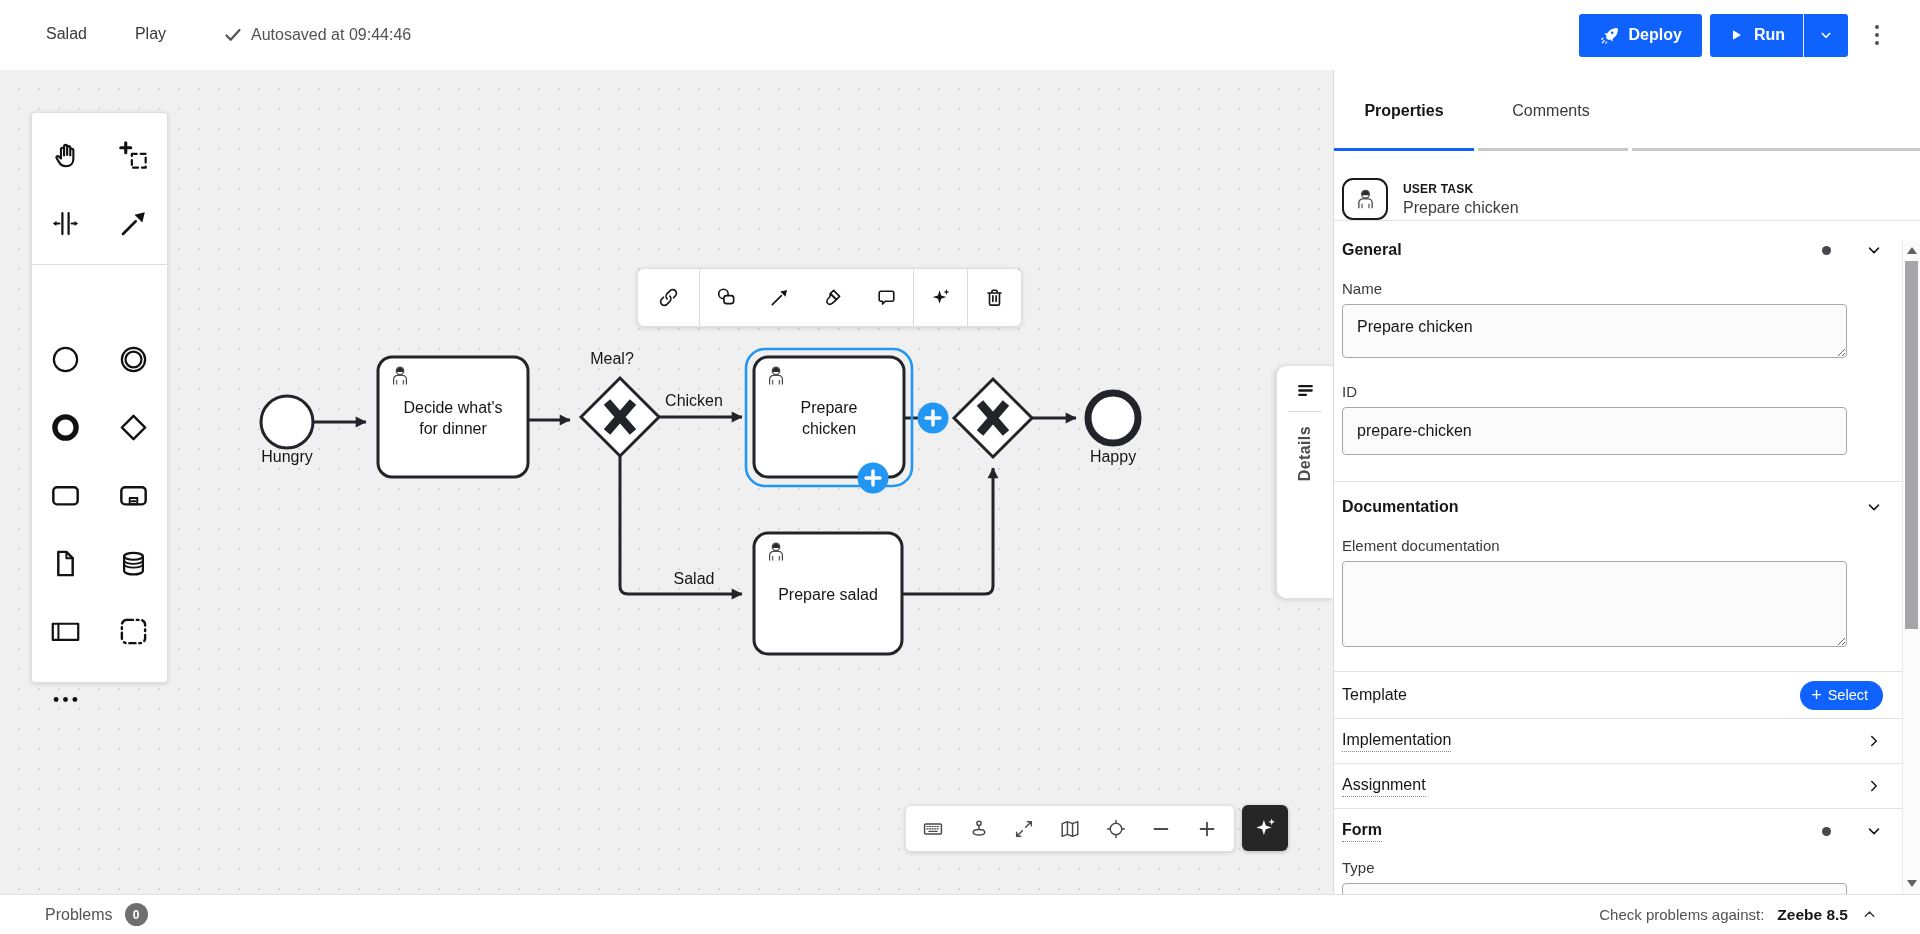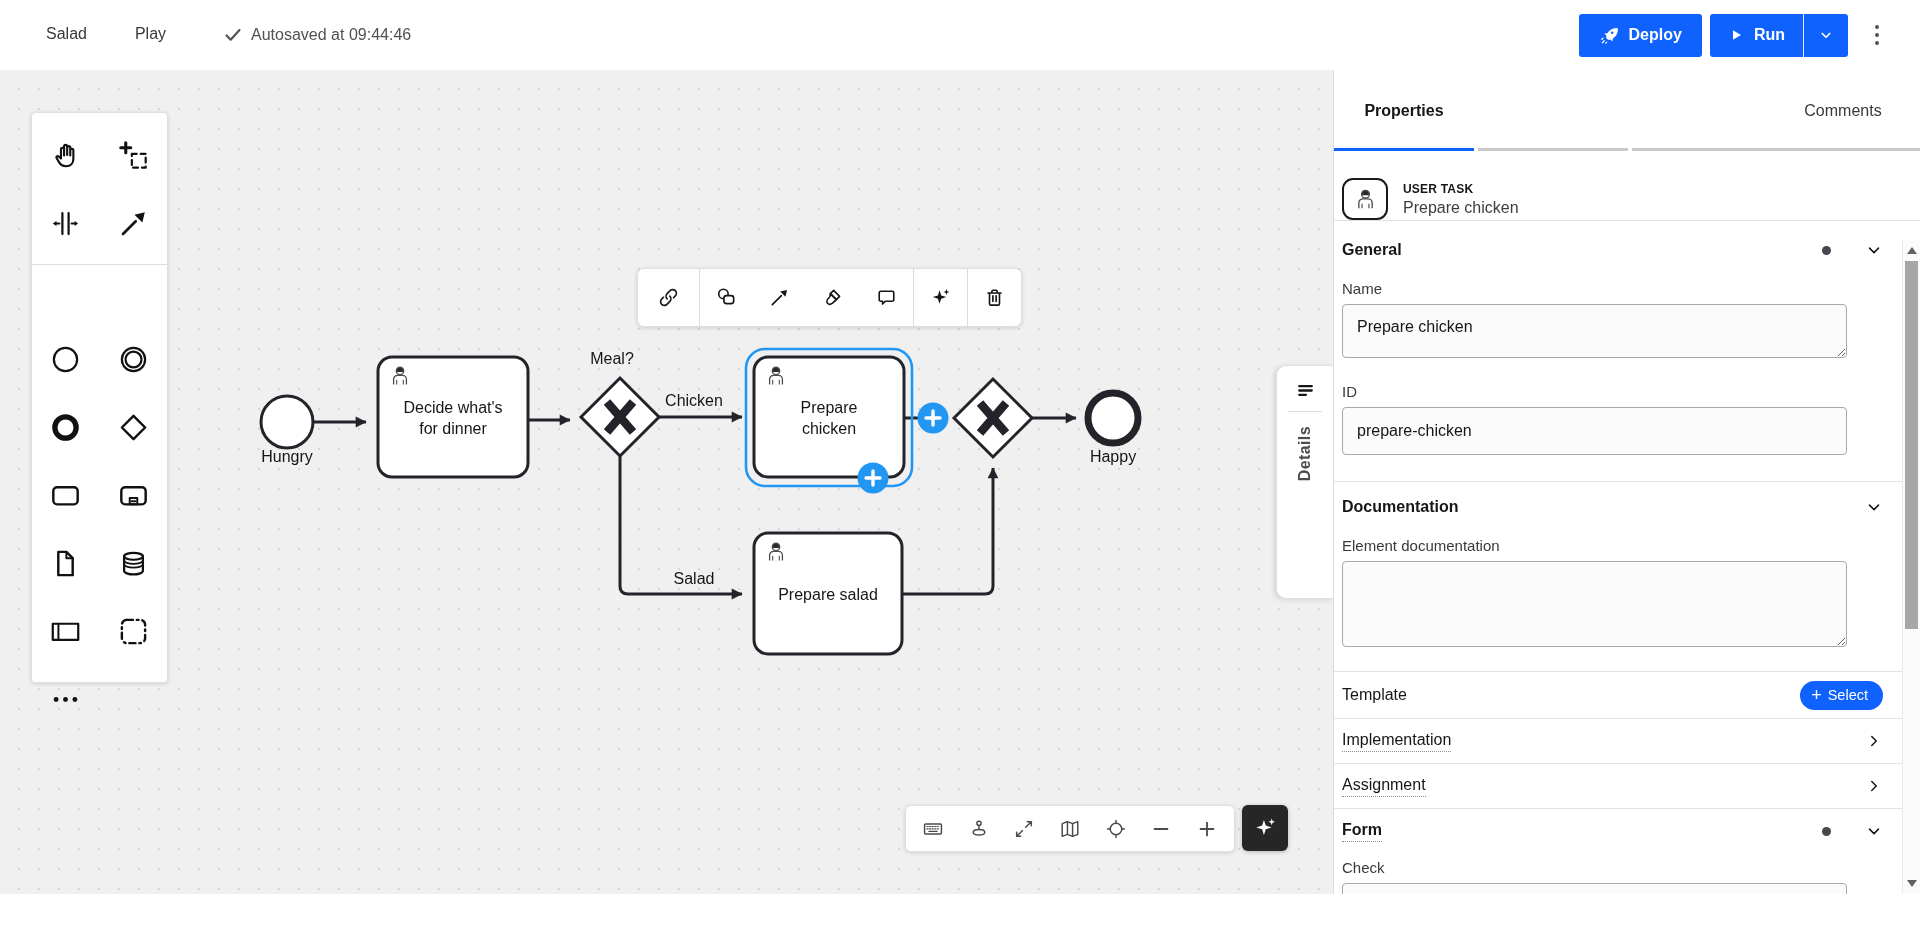--- a/index.html
+++ b/index.html
@@ -43,21 +43,21 @@
   .flyout-divider{width:34px;border-top:1px solid #dcdcdc;margin:9px 0 14px;}
   .flyout-label{writing-mode:vertical-rl;transform:rotate(180deg);font-size:16px;font-weight:700;color:#4c4c4c;letter-spacing:.4px;}
 
   .canvas-controls{position:absolute;left:905px;top:735px;width:330px;height:47px;border-radius:6px;display:flex;align-items:center;justify-content:space-around;padding:0 4px;box-sizing:border-box;}
   .cc-btn{display:flex;align-items:center;justify-content:center;background:none;border:none;cursor:pointer;padding:0;width:40px;height:40px;}
   .ci{width:22px;height:22px;fill:none;stroke:#4a4a4a;stroke-width:1.6;stroke-linecap:round;stroke-linejoin:round;}
   .ai-btn{position:absolute;left:1242px;top:735px;width:46px;height:46px;background:#262626;border:none;border-radius:6px;display:flex;align-items:center;justify-content:center;cursor:pointer;box-shadow:0 1px 4px rgba(0,0,0,.25);}
 
   
   .props{position:absolute;left:1333px;top:70px;width:587px;height:824px;background:#fff;border-left:1px solid #dcdcdc;box-sizing:border-box;overflow:hidden;}
-  .ptabs{position:relative;height:81px;display:flex;align-items:center;justify-content:space-between;}
+  .ptabs{position:relative;height:81px;display:flex;align-items:center;}
   .ptab{height:100%;display:flex;align-items:center;justify-content:center;font-size:16px;color:#393939;cursor:pointer;}
   .ptab.first{width:140px;}
   .ptab.second{width:154px;}
   .ptab.active{font-weight:700;color:#161616;}
   .ptab-line{position:absolute;bottom:0;height:3px;background:#c9c9c9;}
   .ptab-line.blue{left:0;width:140px;background:#0f62fe;}
   .ptab-line.g1{left:144px;width:150px;}
   .ptab-line.g2{left:298px;right:0;}
   .el-head{display:flex;align-items:center;gap:15px;margin:27px 0 0 8px;}
   .el-icon{width:46px;height:42px;border:2.4px solid #1a1a1a;border-radius:11px;display:flex;align-items:center;justify-content:center;box-sizing:border-box;}
@@ -518,25 +518,38 @@
 
     <div class="sec">
       <div class="nav-row">
         <span class="row-label dotted" style="font-weight:700">Form</span>
         <span class="sec-spacer"></span>
         <i class="ind-dot"></i>
         <svg class="chev" viewBox="0 0 24 24">
             <path d="M6 9.5l6 6 6-6"></path>
           </svg>
       </div>
-      <div class="form-type-label">Check</div>
+      <div class="form-type-label">Type</div>
       <input class="txt-field" value="" style="">
     </div>
 
     <div class="scrollbar">
       <i class="sb-up"></i>
       <i class="sb-thumb"></i>
       <i class="sb-down"></i>
     </div>
   </aside>
 
+  <footer class="statusbar">
+    <div class="problems">
+      <span class="problems-label">Problems</span>
+      <span class="badge">0</span>
+    </div>
+    <div class="engine-sel">
+      <span class="check-label">Check problems against:</span>
+      <span class="engine-name">Zeebe 8.5</span>
+      <svg class="chev" style="width:17px;height:17px;stroke:#393939" viewBox="0 0 24 24">
+          <path d="M6 14.5l6-6 6 6"></path>
+        </svg>
+    </div>
+  </footer>
 
 </div>
 
 </body></html>

